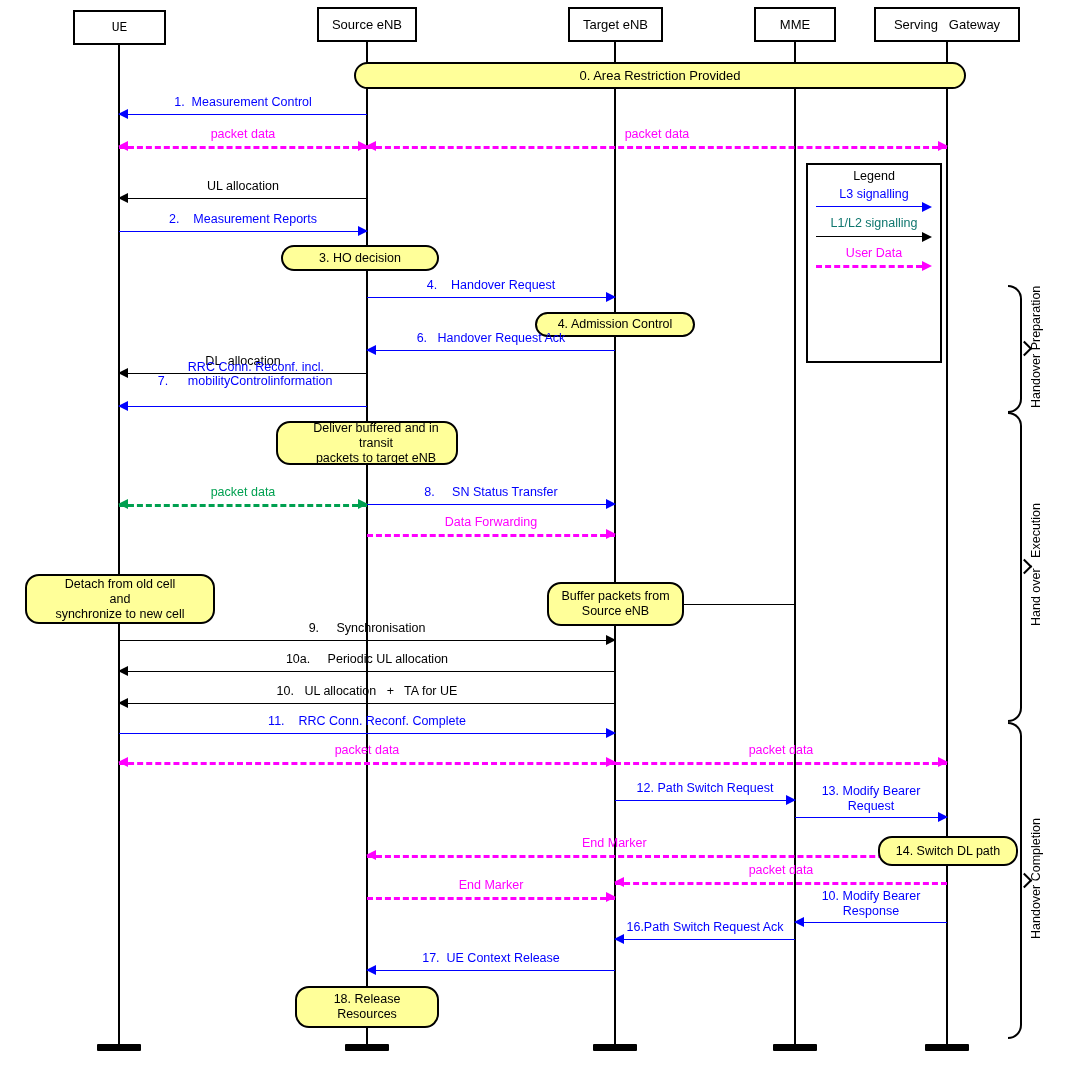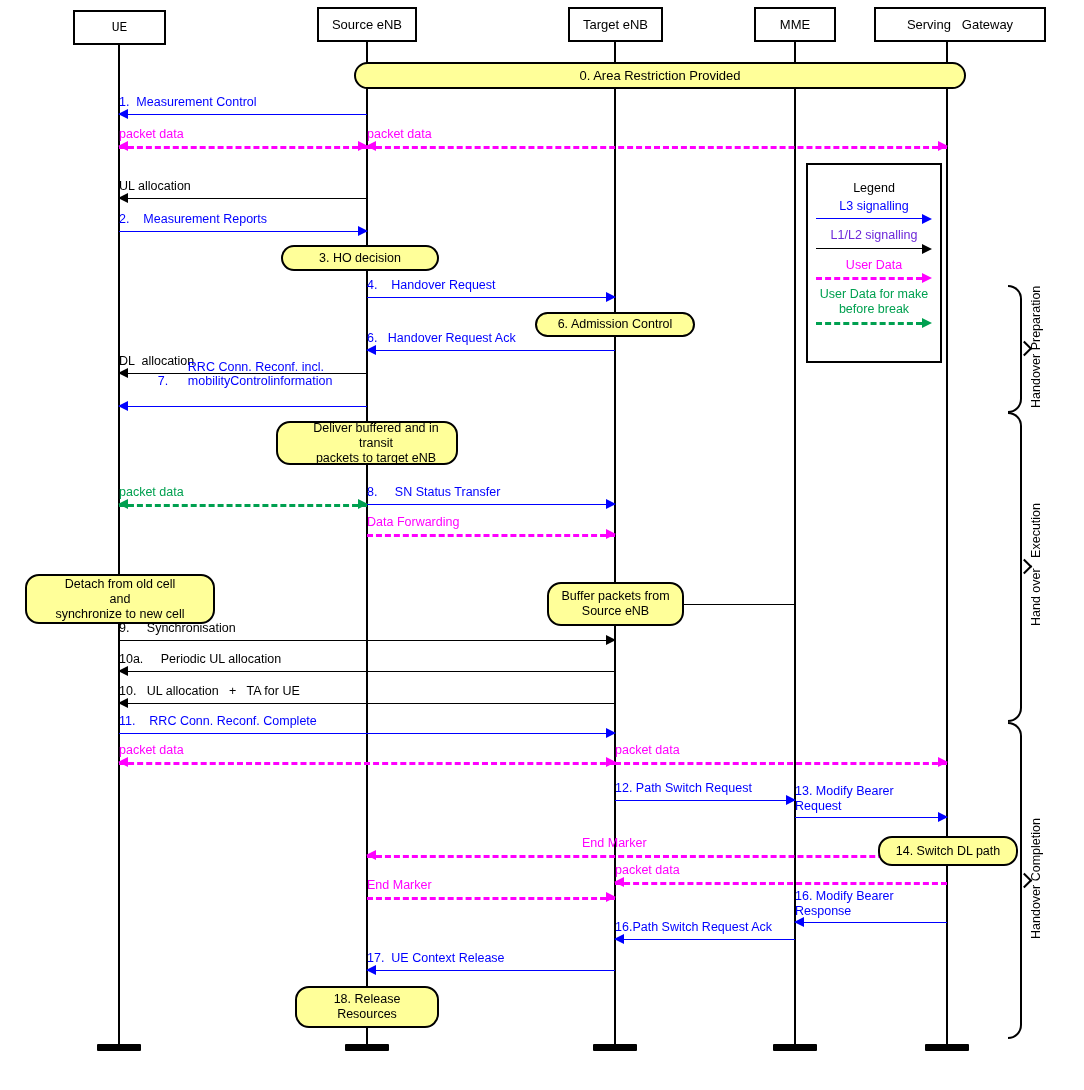--- a/index.html
+++ b/index.html
@@ -17,34 +17,34 @@
 
   
   .msg{position:absolute;height:0;}
   .msg .line{position:absolute;left:0;top:0;width:100%;height:0;
      border-top:1.6px solid var(--c,#000);}
   .msg.dashed .line{border-top-style:dashed;border-top-width:3px;}
   .msg .head{position:absolute;top:-5px;width:0;height:0;
      border-top:5.5px solid transparent;border-bottom:5.5px solid transparent;}
   .msg .head.r{right:-1px;border-left:10px solid var(--c,#000);}
   .msg .head.l{left:-1px;border-right:10px solid var(--c,#000);}
-  .msg .lbl{position:absolute;left:0;width:100%;text-align:left;
+  .msg .lbl{position:absolute;left:0;width:100%;text-align:center;
      bottom:5px;font-size:12.5px;color:var(--c,#000);white-space:pre;line-height:1.15;}
   .msg .lbl.two{bottom:3px;}
 
   
   .note{position:absolute;background:#ffff99;border:2px solid #000;
      border-radius:14px;display:flex;align-items:center;justify-content:center;
      text-align:center;font-size:12.5px;color:#000;box-sizing:border-box;
      line-height:1.2;padding:2px 6px;overflow:hidden;white-space:pre-line;}
   .note.bar{border-radius:18px;font-size:13px;}
 
   
   #legend{position:absolute;background:#fff;border:2px solid #000;box-sizing:border-box;}
-  #legend .ltitle{text-align:center;font-size:12.5px;color:#000;margin-top:16px;}
+  #legend .ltitle{text-align:center;font-size:12.5px;color:#000;margin-top:4px;}
   .lrow{margin-top:4px;}
   .lrow .lt{text-align:center;font-size:12.5px;line-height:1.15;white-space:pre-line;}
   .lsample{position:relative;height:10px;margin:1px 8px 0 8px;}
   .lsample .ln{position:absolute;left:0;right:10px;top:4px;height:0;border-top:1.6px solid var(--c);}
   .lsample.dash .ln{border-top-style:dashed;border-top-width:3px;}
   .lsample .ah{position:absolute;right:0;top:0;width:0;height:0;
      border-top:5px solid transparent;border-bottom:5px solid transparent;border-left:10px solid var(--c);}
 
   
   .phase{position:absolute;}
@@ -73,21 +73,21 @@
   <div class="lifefoot" style="left:97px;top:1044px;width:44px;"></div>
   <div class="lifefoot" style="left:345px;top:1044px;width:44px;"></div>
   <div class="lifefoot" style="left:593px;top:1044px;width:44px;"></div>
   <div class="lifefoot" style="left:773px;top:1044px;width:44px;"></div>
   <div class="lifefoot" style="left:925px;top:1044px;width:44px;"></div>
 
   <div class="actor-box" style="left:73px;top:10px;width:93px;height:35px;font-family:Liberation Mono, monospace;">UE</div>
   <div class="actor-box" style="left:317px;top:7px;width:100px;height:35px;">Source eNB</div>
   <div class="actor-box" style="left:568px;top:7px;width:95px;height:35px;">Target eNB</div>
   <div class="actor-box" style="left:754px;top:7px;width:82px;height:35px;">MME</div>
-  <div class="actor-box" style="left:874px;top:7px;width:172px;height:35px;">Serving   Gateway</div>
+  <div class="actor-box" style="left:874px;top:7px;width:146px;height:35px;">Serving   Gateway</div>
 
   <div class="note bar" style="left:354px;top:62px;width:612px;height:27px;">0.  Area Restriction Provided</div>
 
   <div class="msg" style="left:119px;top:114px;width:248px;--c:#0000ff;">
     <div class="line"></div>
     <div class="head l"></div>
     <div class="lbl">1.  Measurement Control</div>
   </div>
 
   <div class="msg dashed" style="left:119px;top:146px;width:248px;--c:#ff00ff;">
@@ -117,21 +117,21 @@
   </div>
 
   <div class="note" style="left:281px;top:245px;width:158px;height:26px;">3.  HO decision</div>
 
   <div class="msg" style="left:367px;top:297px;width:248px;--c:#0000ff;">
     <div class="line"></div>
     <div class="head r"></div>
     <div class="lbl">4.    Handover Request</div>
   </div>
 
-  <div class="note" style="left:535px;top:312px;width:160px;height:25px;">6.  Admission Control</div>
+  <div class="note" style="left:535px;top:312px;width:160px;height:25px;">4.  Admission Control</div>
 
   <div class="msg" style="left:367px;top:350px;width:248px;--c:#0000ff;">
     <div class="line"></div>
     <div class="head l"></div>
     <div class="lbl">6.   Handover Request Ack</div>
   </div>
 
   <div class="msg" style="left:119px;top:373px;width:248px;--c:#000000;">
     <div class="line"></div>
     <div class="head l"></div>
@@ -248,21 +248,21 @@
 
   <div class="msg dashed" style="left:367px;top:897px;width:248px;--c:#ff00ff;">
     <div class="line"></div>
     <div class="head r"></div>
     <div class="lbl">End Marker</div>
   </div>
 
   <div class="msg" style="left:795px;top:922px;width:152px;--c:#0000ff;">
     <div class="line"></div>
     <div class="head l"></div>
-    <div class="lbl two" style="white-space:pre-line;bottom:4px;">16.   Modify Bearer
+    <div class="lbl two" style="white-space:pre-line;bottom:4px;">10.   Modify Bearer
 Response</div>
   </div>
 
   <div class="msg" style="left:615px;top:939px;width:180px;--c:#0000ff;">
     <div class="line"></div>
     <div class="head l"></div>
     <div class="lbl">16.Path Switch Request Ack</div>
   </div>
 
   <div class="msg" style="left:367px;top:970px;width:248px;--c:#0000ff;">
@@ -279,43 +279,35 @@
 
     <div class="lrow">
       <div class="lt" style="color:#0000ff;">L3  signalling</div>
       <div class="lsample" style="--c:#0000ff;">
         <div class="ln"></div>
           <div class="ah"></div>
       </div>
     </div>
 
     <div class="lrow">
-      <div class="lt" style="color:#6d28d9;">L1/L2   signalling</div>
+      <div class="lt" style="color:#0f766e;">L1/L2   signalling</div>
       <div class="lsample" style="--c:#000000;">
         <div class="ln"></div>
           <div class="ah"></div>
       </div>
     </div>
 
     <div class="lrow">
       <div class="lt" style="color:#ff00ff;">User Data</div>
       <div class="lsample dash" style="--c:#ff00ff;">
         <div class="ln"></div>
           <div class="ah"></div>
       </div>
     </div>
 
-    <div class="lrow">
-      <div class="lt" style="color:#00a050;">User Data for make
-before break</div>
-      <div class="lsample dash" style="--c:#00a050;margin-top:2px;">
-        <div class="ln"></div>
-          <div class="ah"></div>
-      </div>
-    </div>
   </div>
 
   <div class="phase" style="left:1008px;top:285px;height:124px;width:60px;">
     <div class="brk"></div>
     <div class="nib"></div>
     <div class="ptxt">Handover Preparation</div>
   </div>
 
   <div class="phase" style="left:1008px;top:412px;height:306px;width:60px;">
     <div class="brk"></div>

